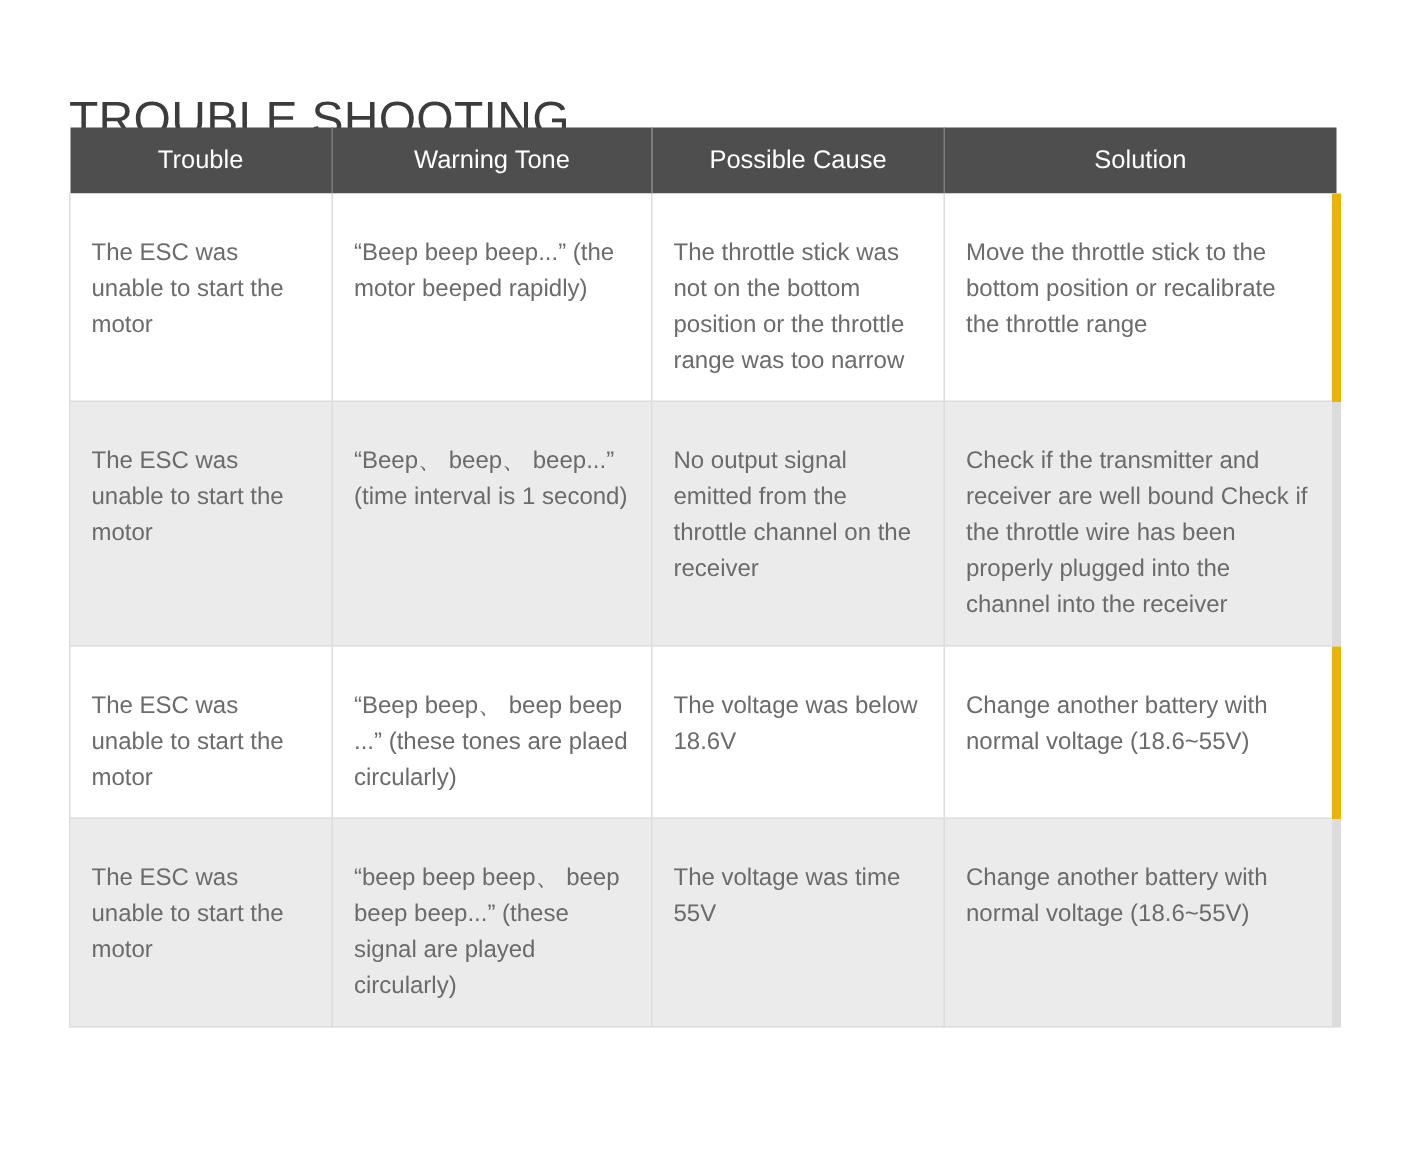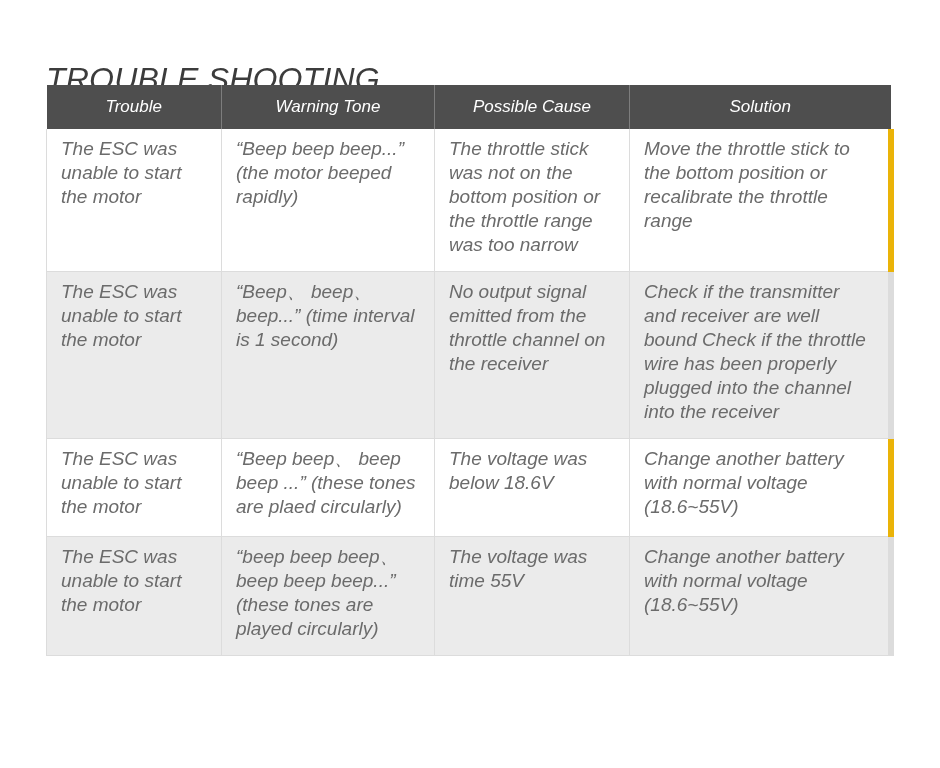--- a/index.html
+++ b/index.html
@@ -12,21 +12,20 @@
     background: #ffffff;
     font-family: "Liberation Sans", sans-serif;
     -webkit-font-smoothing: antialiased;
     overflow: hidden;
   }
   .page {
     position: relative;
     width: 764px;
     height: 768px;
     box-sizing: border-box;
-    font-style: italic;
   }
   .page-title {
     position: absolute;
     left: 46px;
     top: 38px;
     font-size: 32px;
     font-weight: 400;
     letter-spacing: 0.2px;
     color: #3c3c3c;
     line-height: 40px;
@@ -57,24 +56,24 @@
     text-align: center;
     border-right: 1px solid #7d7d7d;
     padding: 0 4px;
     box-sizing: border-box;
   }
   .trouble-table thead th:last-child {
     border-right: none;
   }
   
   .trouble-table tbody td {
-    font-size: 19px;
+    font-size: 16px;
     line-height: 24px;
     color: #6b6b6b;
-    padding: 8px 14px 14px 14px;
+    padding: 28px 14px 14px 14px;
     border-right: 1px solid #dcdcdc;
     border-bottom: 1px solid #dcdcdc;
     box-sizing: border-box;
   }
   .trouble-table tbody td:first-child {
     border-left: 1px solid #dcdcdc;
   }
   .trouble-table tbody td:last-child {
     border-right: 6px solid #eab308;
   }
@@ -146,21 +145,21 @@
 
       <tr class="row-plain row-h3">
         <td>The ESC was unable to start the motor</td>
         <td>“Beep beep、 beep beep ...” (these tones are plaed circularly)</td>
         <td>The voltage was below 18.6V</td>
         <td>Change another battery with normal voltage (18.6~55V)</td>
       </tr>
 
       <tr class="row-shaded row-h4">
         <td>The ESC was unable to start the motor</td>
-        <td>“beep beep beep、 beep beep beep...” (these tones are played circularly)</td>
+        <td>“beep beep beep、 beep beep beep...” (these signal are played circularly)</td>
         <td>The voltage was time 55V</td>
         <td>Change another battery with normal voltage (18.6~55V)</td>
       </tr>
 
     </tbody>
   </table>
 
 
 </div>
 

